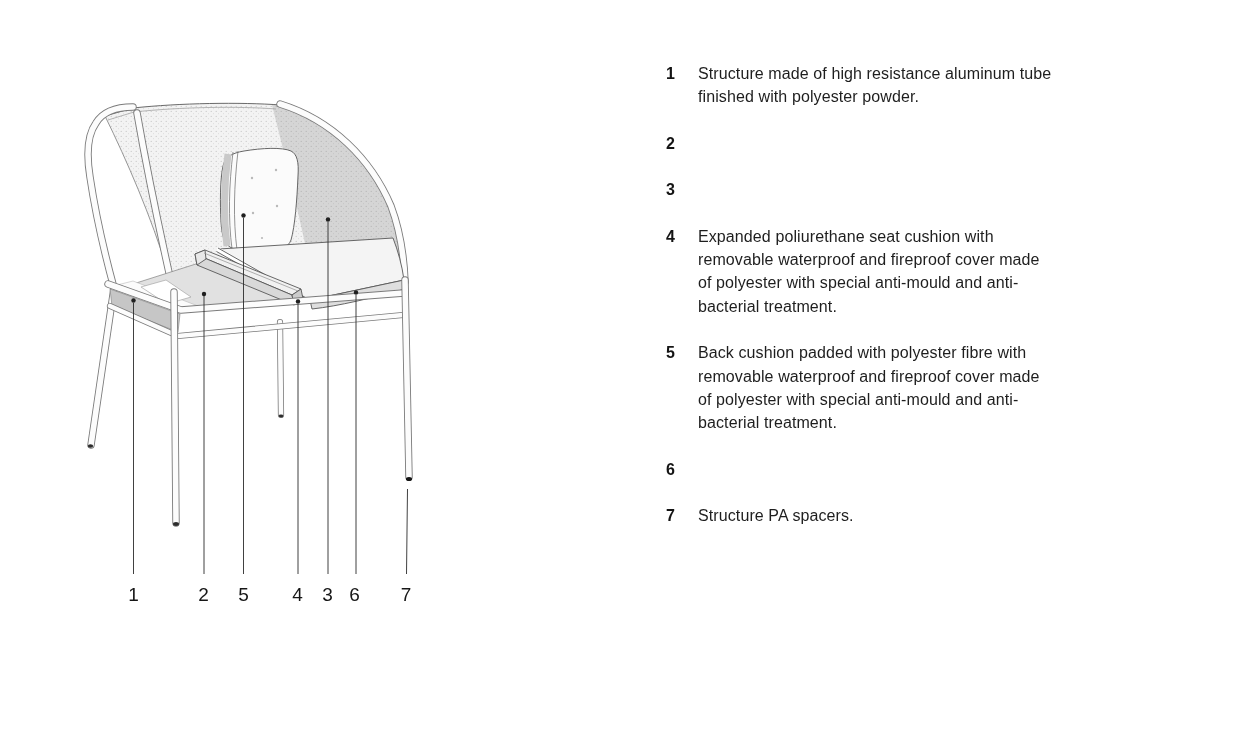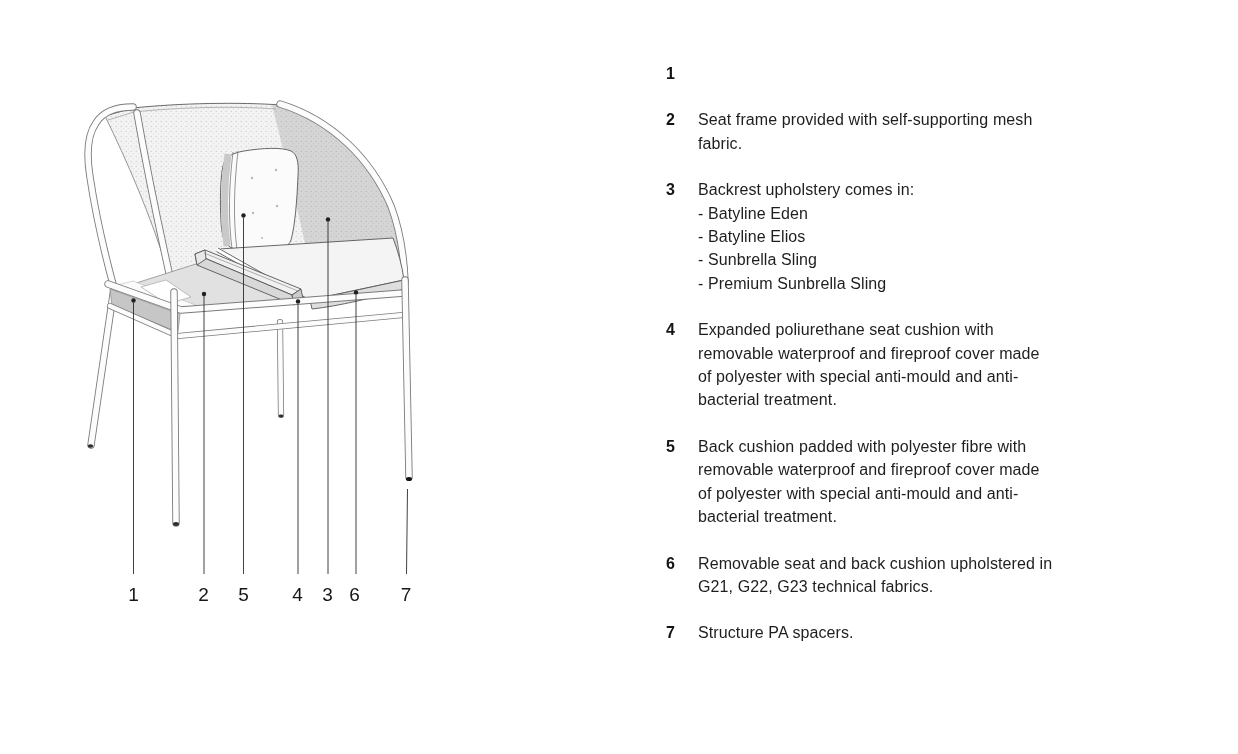--- a/index.html
+++ b/index.html
@@ -186,52 +186,45 @@
       <g>
         <line class="co-line" x1="407.5" y1="489" x2="406.5" y2="574"></line>
         <text class="co-num" x="406" y="601">7</text>
       </g>
     </g>
   </svg>
 
   <div class="specs">
     <div class="spec-item">
       <span class="num">1</span>
+      <span class="txt">Structure made of high resistance aluminum tube
+finished with polyester powder.</span>
     </div>
     <div class="spec-item">
       <span class="num">2</span>
-      <span class="txt">Seat frame provided with self-supporting mesh
-fabric.</span>
     </div>
     <div class="spec-item">
       <span class="num">3</span>
-      <span class="txt">Backrest upholstery comes in:
-- Batyline Eden
-- Batyline Elios
-- Sunbrella Sling
-- Premium Sunbrella Sling</span>
     </div>
     <div class="spec-item">
       <span class="num">4</span>
       <span class="txt">Expanded poliurethane seat cushion with
 removable waterproof and fireproof cover made
 of polyester with special anti-mould and anti-
 bacterial treatment.</span>
     </div>
     <div class="spec-item">
       <span class="num">5</span>
       <span class="txt">Back cushion padded with polyester fibre with
 removable waterproof and fireproof cover made
 of polyester with special anti-mould and anti-
 bacterial treatment.</span>
     </div>
     <div class="spec-item">
       <span class="num">6</span>
-      <span class="txt">Removable seat and back cushion upholstered in
-G21, G22, G23 technical fabrics.</span>
     </div>
     <div class="spec-item">
       <span class="num">7</span>
       <span class="txt">Structure PA spacers.</span>
     </div>
   </div>
 
 </div>
 
 </body></html>

